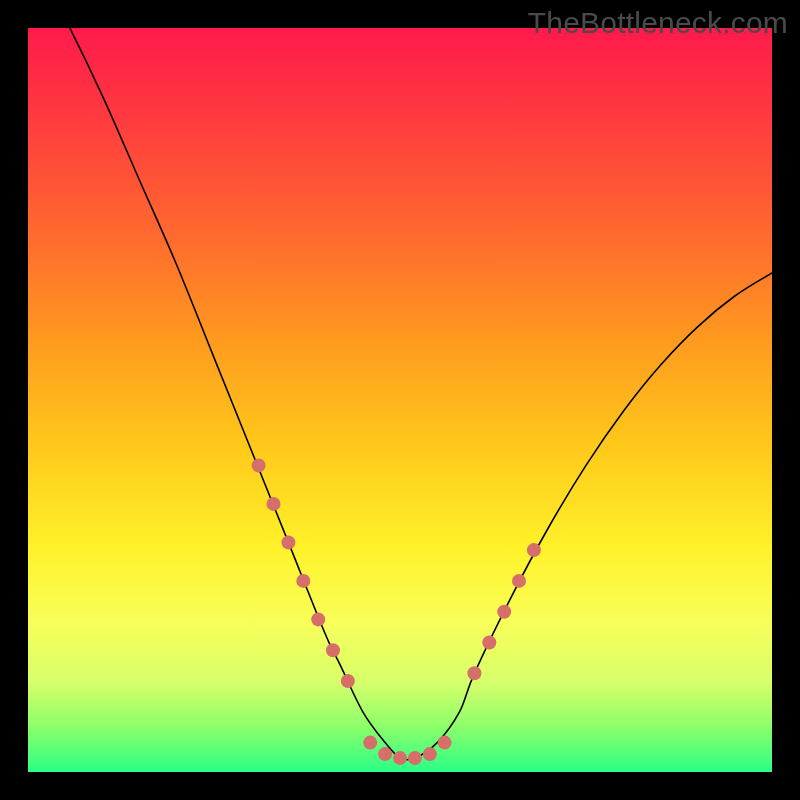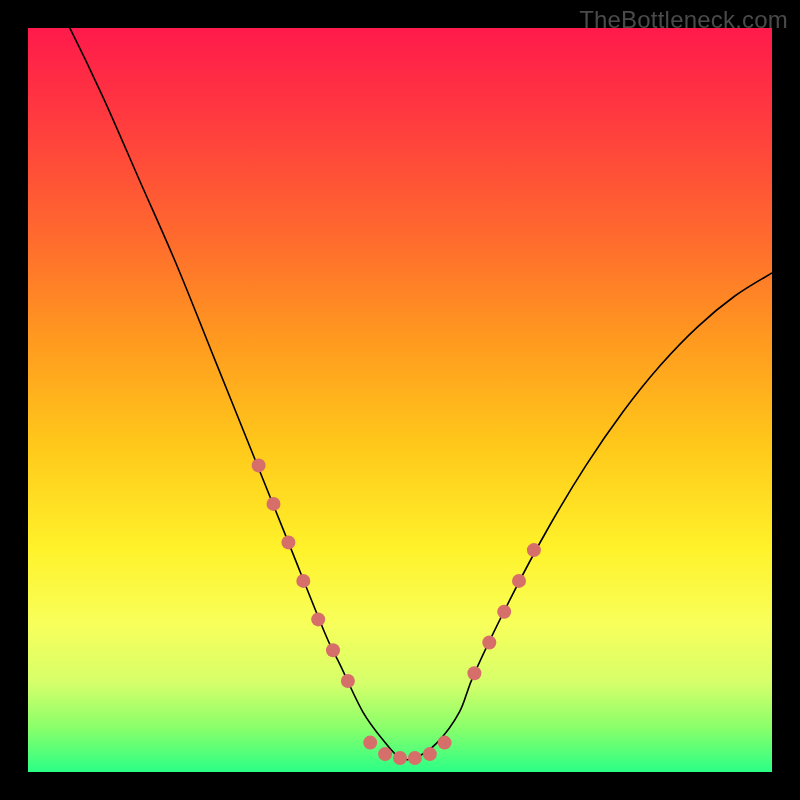--- a/index.html
+++ b/index.html
@@ -41,21 +41,21 @@
       #d6ff6a 88%,
       #8aff6a 94%,
       #2bff86 100%
     );
   }
   .watermark {
     position: absolute;
     top: 6px;
     right: 12px;
     color: #4a4a4a;
-    font-size: 24px;
+    font-size: 30px;
     font-weight: 500;
     letter-spacing: 0.2px;
     user-select: none;
   }
   svg.curve {
     position: absolute;
     left: 0; top: 0;
     width: 744px;
     height: 744px;
     overflow: visible;

